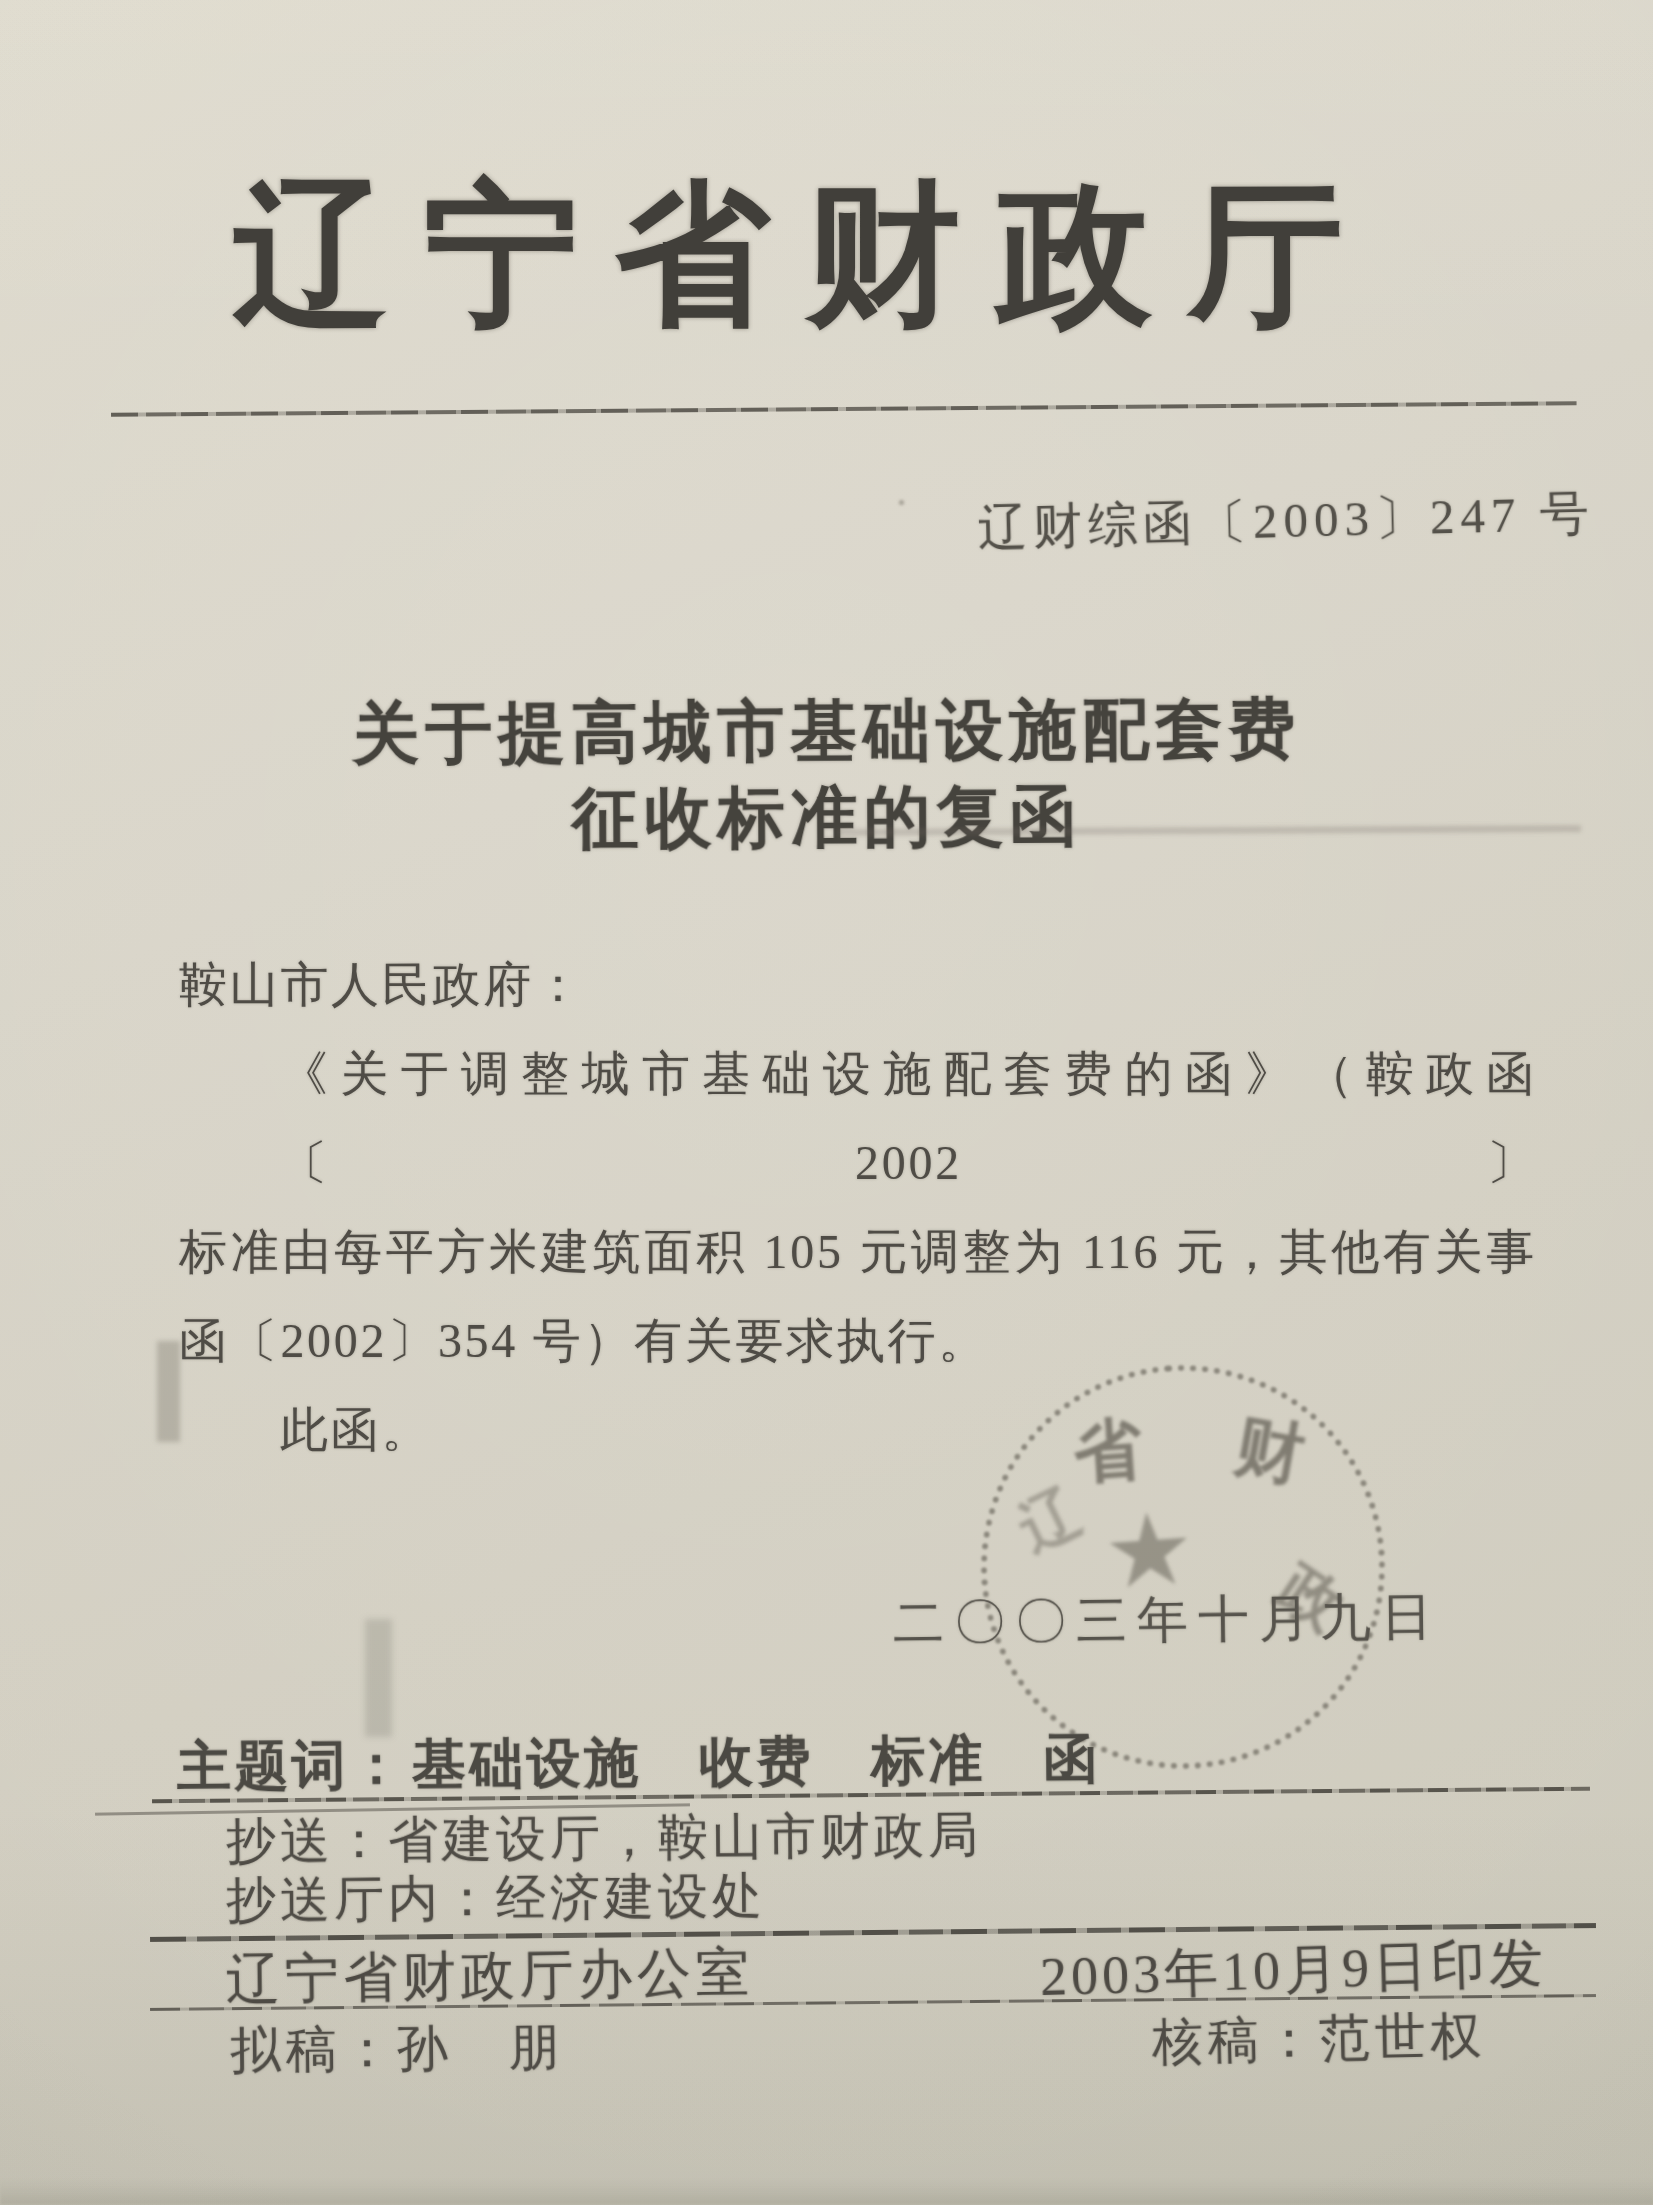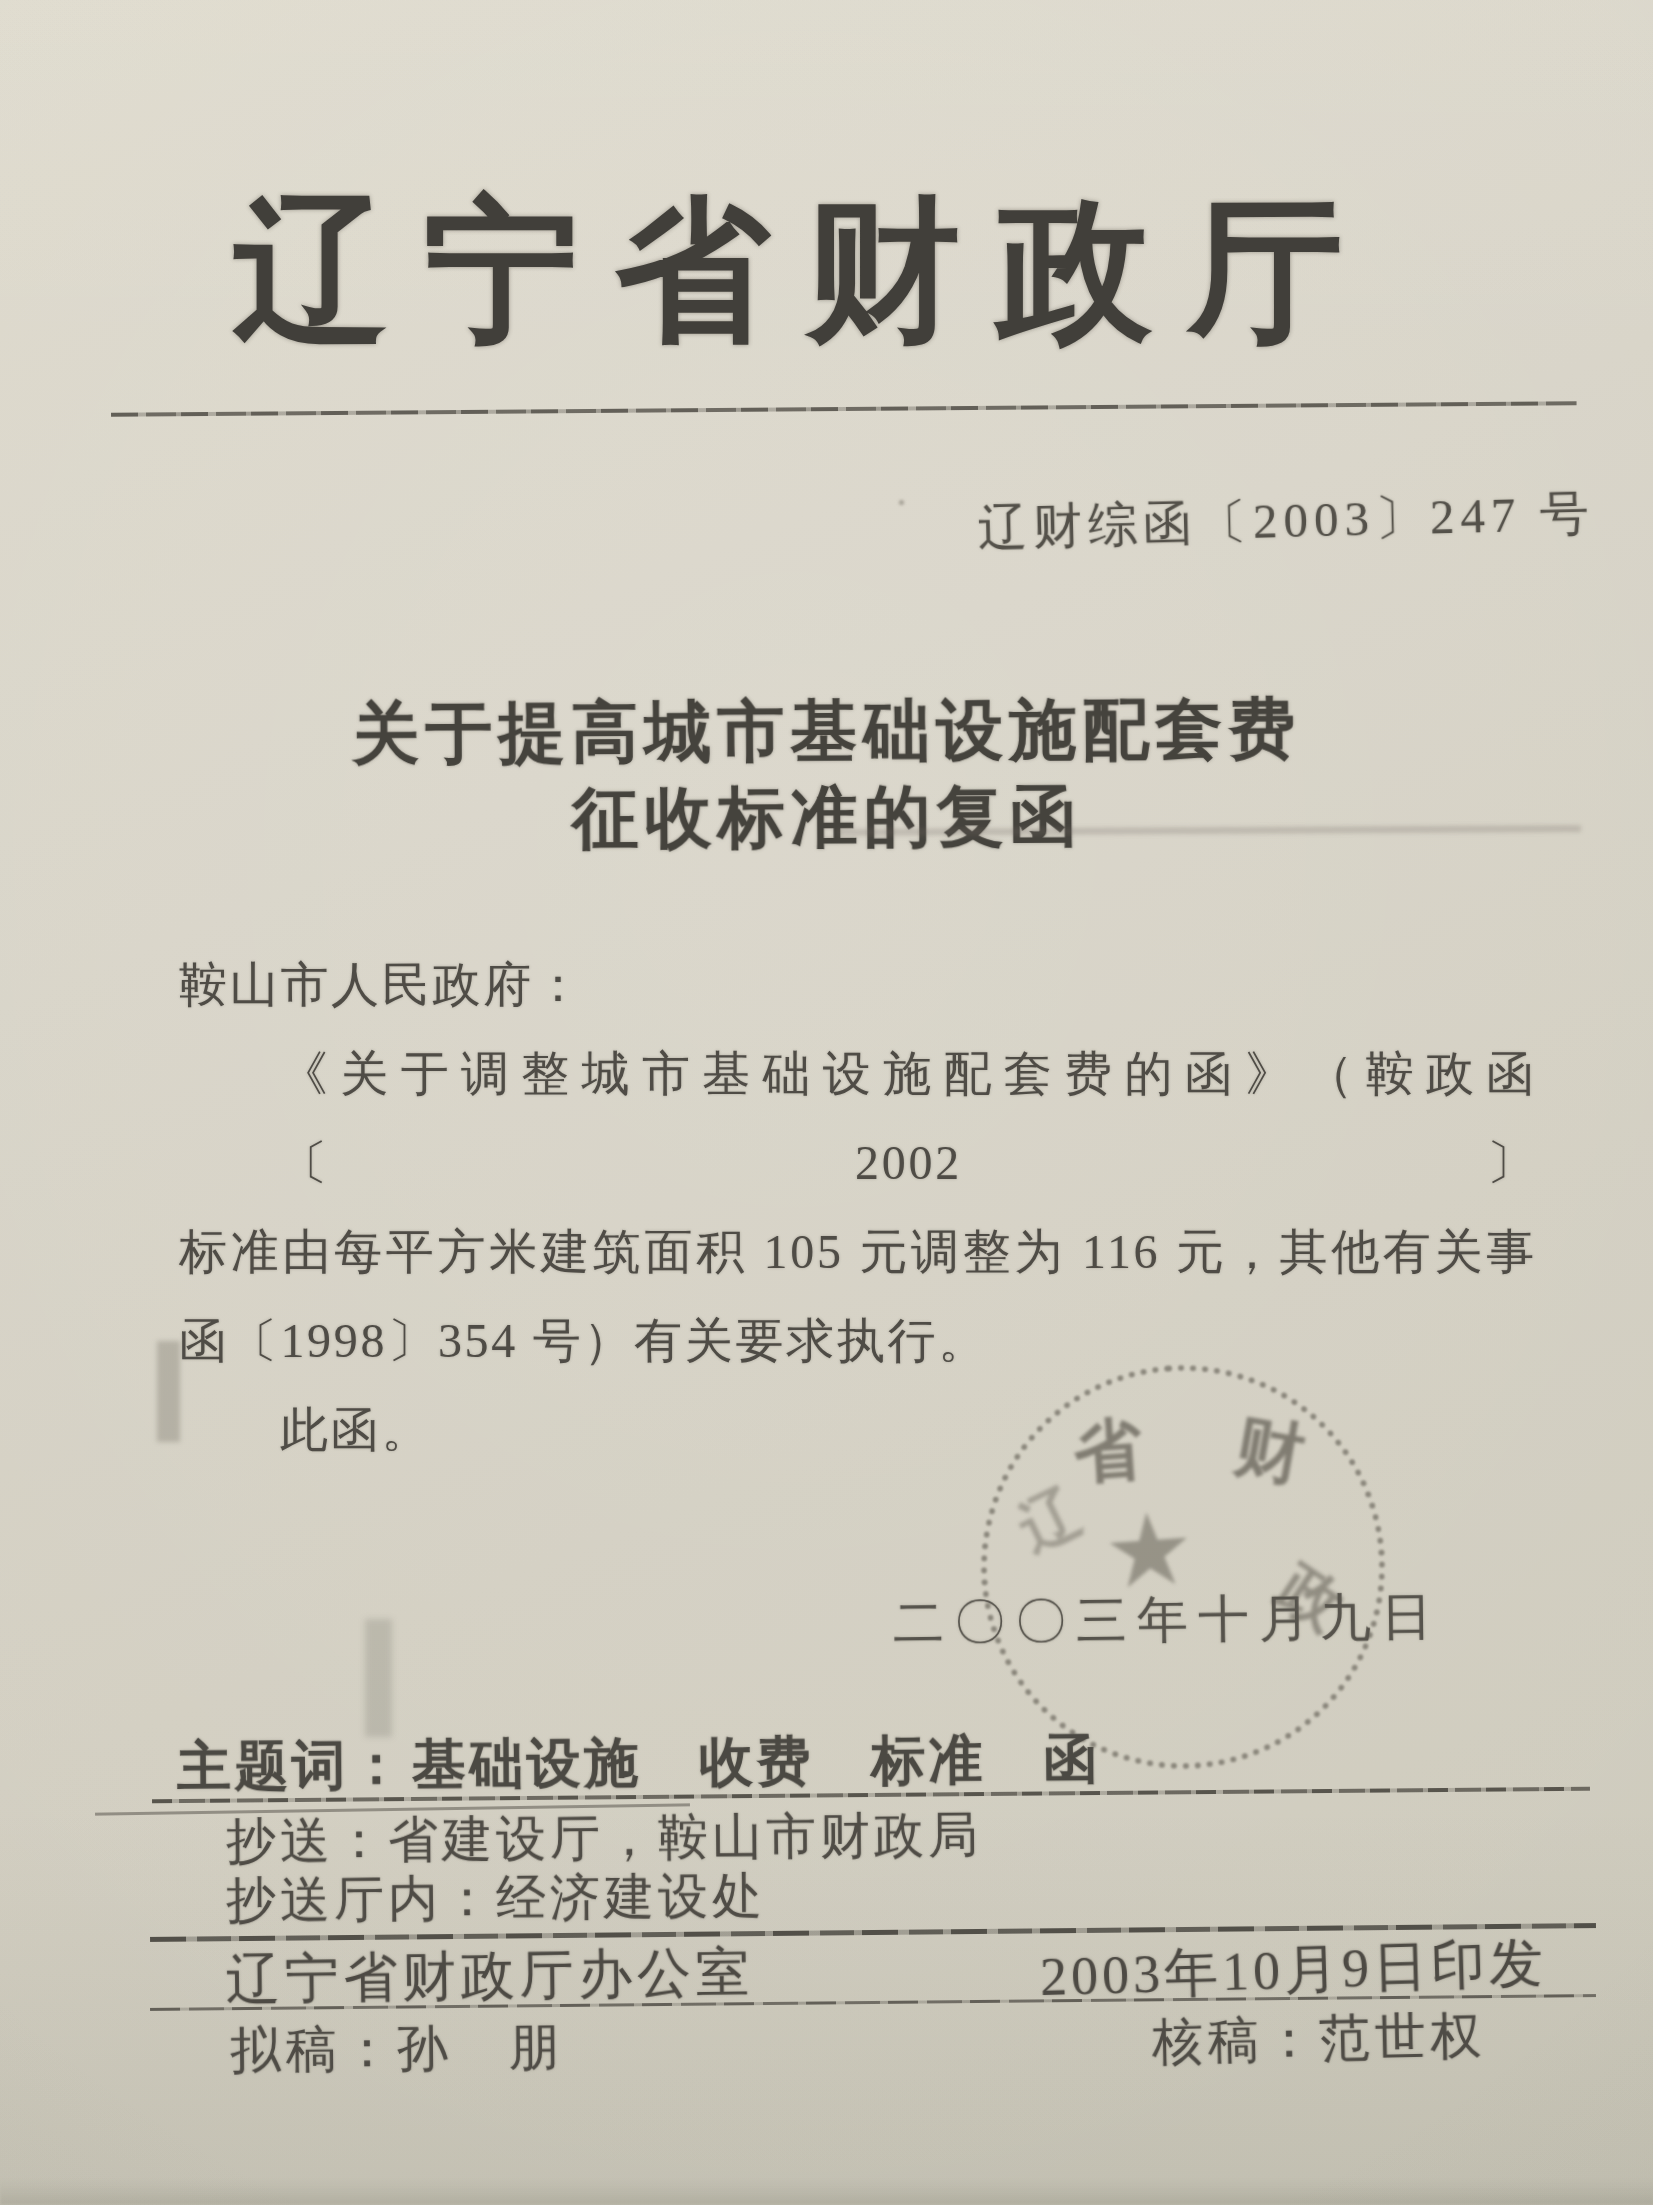--- a/index.html
+++ b/index.html
@@ -11,21 +11,21 @@
     font-family:"Liberation Serif","DejaVu Serif",serif;
   }
   .vignette{
     position:absolute;inset:0;pointer-events:none;
     background:
       radial-gradient(ellipse 140% 120% at 48% 38%, rgba(255,255,250,0.10) 0%, rgba(0,0,0,0) 55%, rgba(95,92,80,0.14) 100%),
       linear-gradient(180deg, rgba(255,255,245,0.05) 0%, rgba(0,0,0,0) 18%, rgba(0,0,0,0) 82%, rgba(88,88,72,0.10) 100%);
   }
   
   .agency{
-    position:absolute;left:233px;top:168px;
+    position:absolute;left:233px;top:152px;
     font-size:155px;font-weight:700;letter-spacing:36px;white-space:nowrap;
     color:#413f3a;filter:blur(0.7px);
     text-shadow:0 0 4px rgba(70,66,58,0.45);
   }
   .header-rule{
     position:absolute;left:111px;top:407px;width:1466px;height:4px;
     background:repeating-linear-gradient(90deg,rgba(68,65,58,.80) 0 27px,rgba(68,65,58,.30) 27px 35px,rgba(68,65,58,.72) 35px 65px,rgba(68,65,58,.40) 65px 70px);
     transform:rotate(-0.45deg);filter:blur(0.5px);
   }
   .doc-number{
@@ -157,21 +157,21 @@
 
   <div class="title">
     <div class="t1">关于提高城市基础设施配套费</div>
     <div class="t2">征收标准的复函</div>
   </div>
 
   <div class="body-block">
     <div class="bline">鞍山市人民政府：</div>
     <div class="jind">《关于调整城市基础设施配套费的函》（鞍政函〔2002〕</div>
     <div class="jfull">标准由每平方米建筑面积 105 元调整为 116 元，其他有关事</div>
-    <div class="bline">函〔1998〕354 号）有关要求执行。</div>
+    <div class="bline">函〔2002〕354 号）有关要求执行。</div>
     <div class="bline indent2">此函。</div>
   </div>
 
   <div class="stamp">
     <span class="frag f1">省</span>
     <span class="frag f2">财</span>
     <span class="frag f3">政</span>
     <span class="frag f4">辽</span>
     <span class="star">★</span>
   </div>

